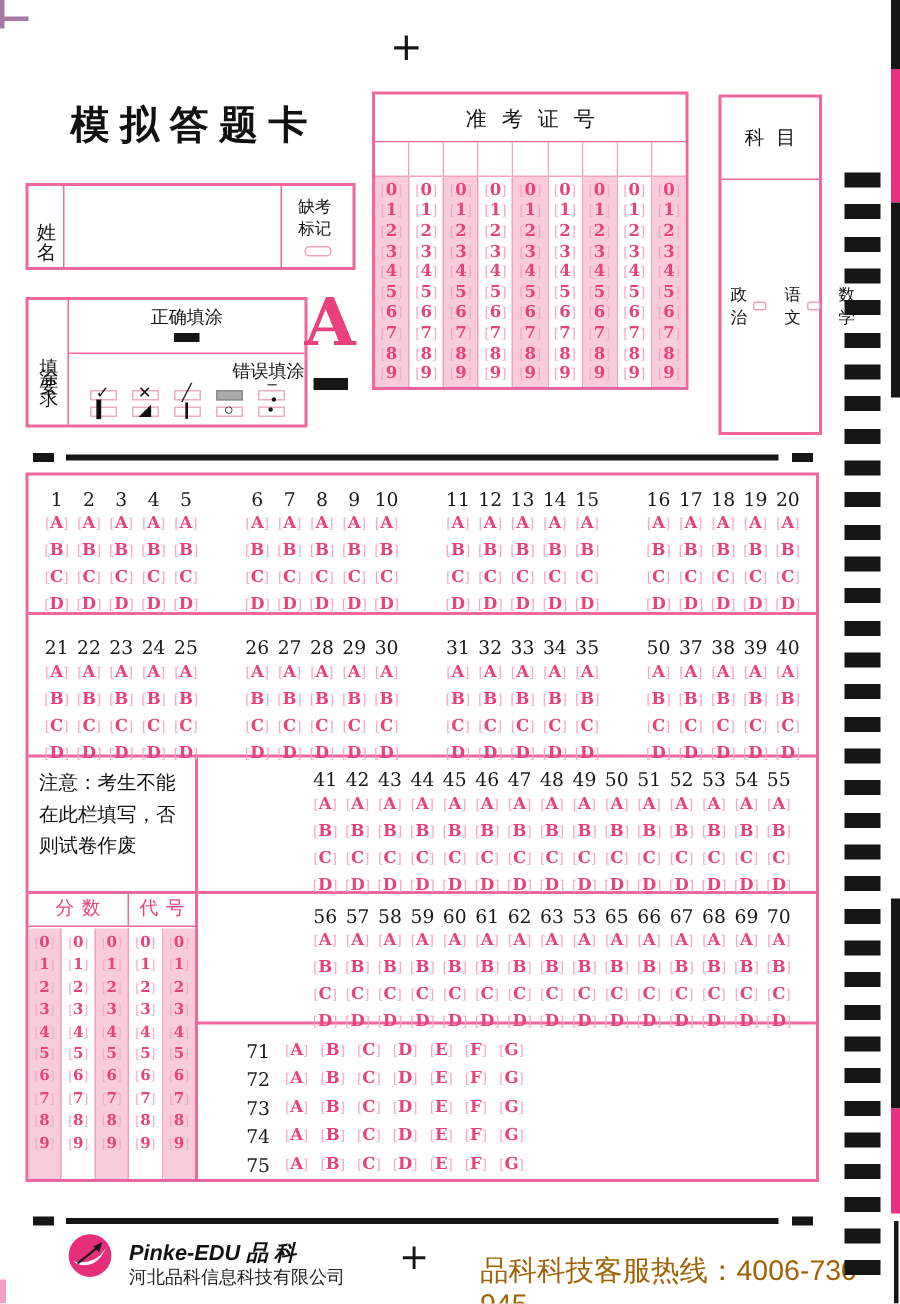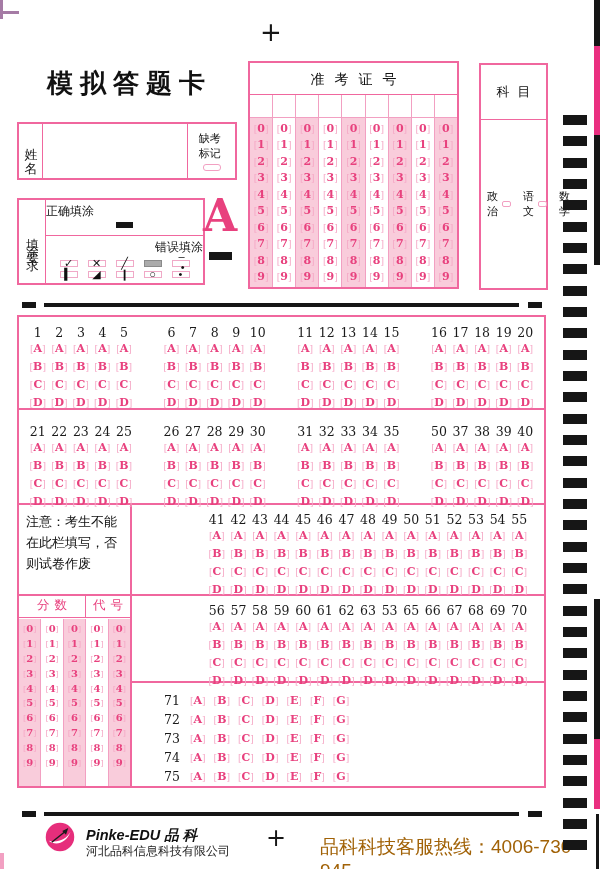--- a/index.html
+++ b/index.html
@@ -23,32 +23,32 @@
 .namelabel span{writing-mode:vertical-rl;font-size:13px;letter-spacing:13px;color:#111}
 .nameblank{flex:1}
 .absentcell{width:48px;border-left:1.5px solid #f0679e;display:flex;flex-direction:column;align-items:center;justify-content:center;font-size:11px;line-height:1.35;color:#111}
 .absentcell .ab-t{width:2.3em;text-align:left}
 .ab-bub{width:18px;height:7px;border:1px solid #f2a0c2;border-radius:3px;margin-top:4px;background:#fff}
 
 .fillbox{left:17px;top:198px;width:188px;height:87px;display:flex}
 .filllabel{width:27px;border-right:1.5px solid #f0679e;display:flex;align-items:center;justify-content:center}
 .filllabel span{writing-mode:vertical-rl;font-size:12.5px;letter-spacing:7px;color:#111}
 .fillright{flex:1;display:flex;flex-direction:column}
-.correctrow{height:36px;border-bottom:1.5px solid #f0679e;font-size:12px;padding-top:3px;color:#111}
+.correctrow{height:36px;border-bottom:1.5px solid #f0679e;text-align:center;font-size:12px;padding-top:3px;color:#111}
 .cbar{width:17px;height:6px;background:#161616;margin:2px auto 0}
 .wrongrow{flex:1;text-align:right;font-size:12px;padding-top:3px;color:#111}
 .wicons{width:150px;margin:2px auto 0;display:flex;flex-wrap:wrap;justify-content:center}
 .wicon{display:inline-block;width:18px;height:7px;border:1px solid #f0a9c7;margin:2px 5px;position:relative}
 .wicon i{position:absolute;left:50%;top:50%;transform:translate(-50%,-58%);font-style:normal;font-size:11px;color:#111;line-height:1}
 .wfill{background:#ababab;border-color:#8a8a8a}
 
 .sampleA{left:203px;top:190px;font-family:"DejaVu Serif",serif;font-size:44px;font-weight:bold;color:#e8417e}
 .samplebar{left:209px;top:252px;width:23px;height:8px;background:#161616}
 
-.ticketbox{left:248px;top:61px;width:211px;height:228px;display:flex;flex-direction:column}
+.ticketbox{left:248px;top:61px;width:211px;height:199px;display:flex;flex-direction:column}
 .tickettitle{height:32px;border-bottom:1.5px solid #f0679e;text-align:center;line-height:32px;font-size:14px;letter-spacing:10px;text-indent:10px;color:#111}
 .tcols{flex:1;display:flex}
 .tcol{flex:1;display:flex;flex-direction:column}
 .tcol.br{border-right:1px solid #f2a0c2}
 .tblank{height:23px;border-bottom:1px solid #f2a0c2;background:#fff}
 .tdigits{flex:1;display:flex;flex-direction:column;justify-content:space-around;align-items:center;padding:2px 0}
 .tdigits.shade{background:#f9ccdb}
 
 .bub{font-family:"DejaVu Serif",serif;font-weight:bold;color:#e8417e;font-size:11px;line-height:1;white-space:nowrap}
 .bub i{font-style:normal;font-weight:normal;color:#f5a8c6;font-size:.82em}

